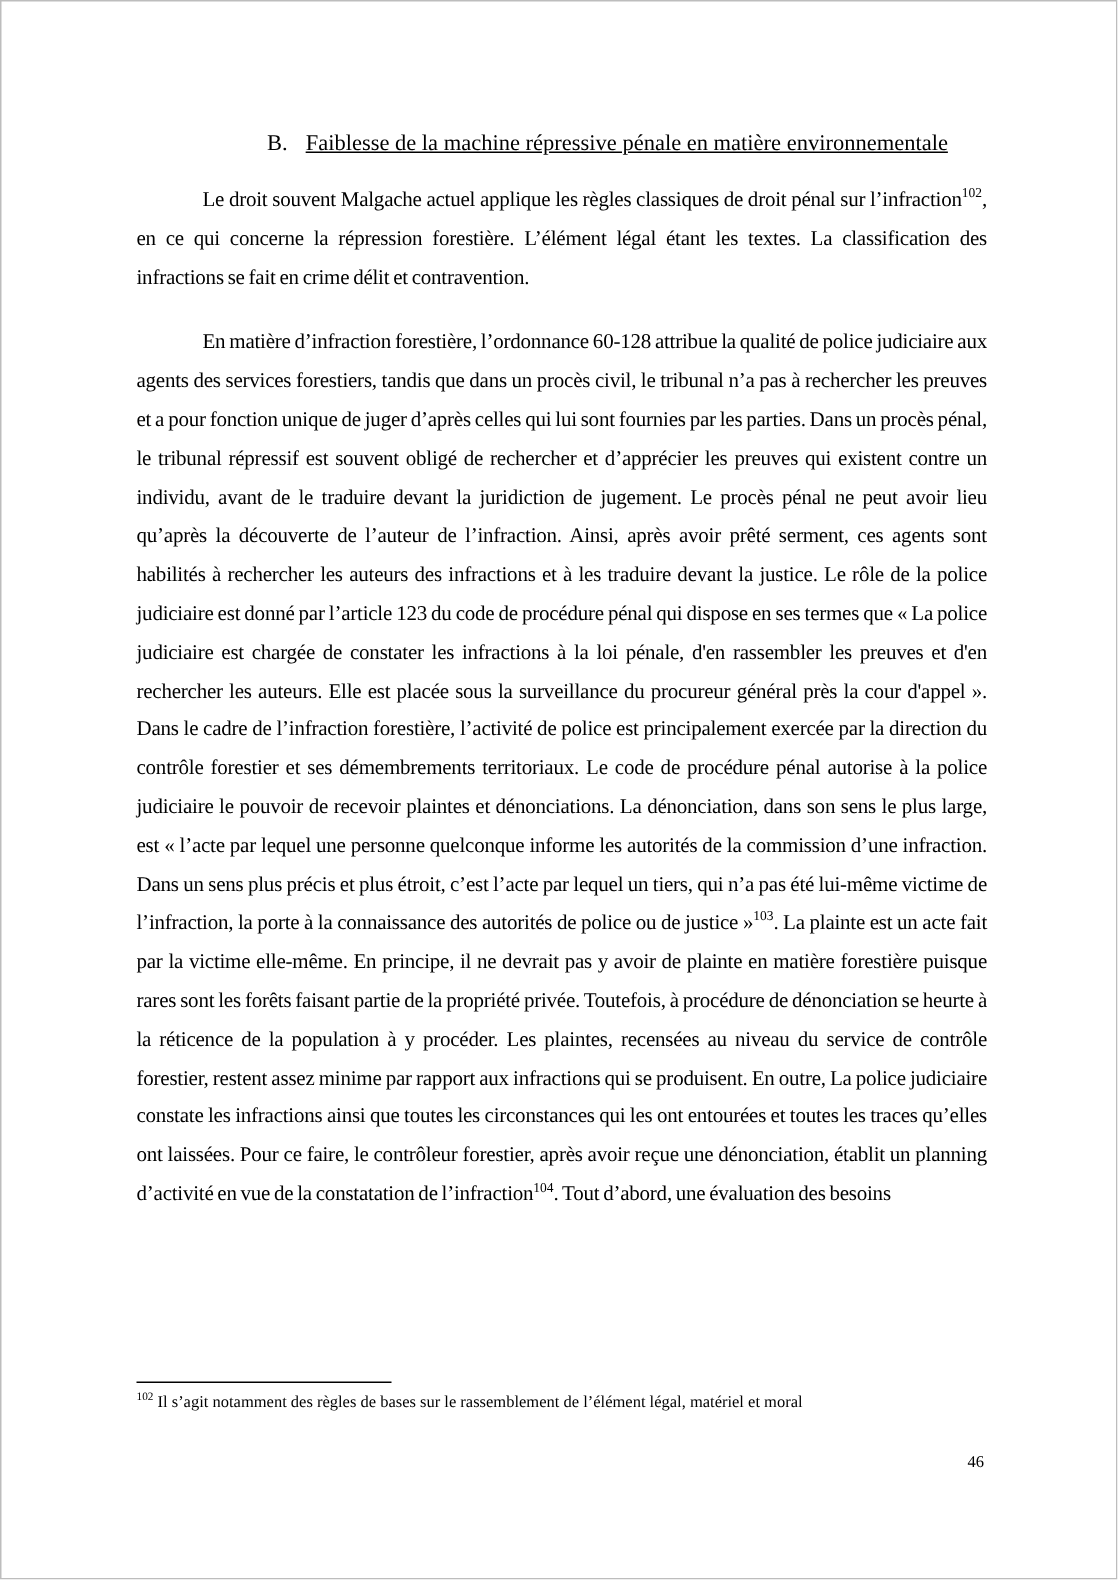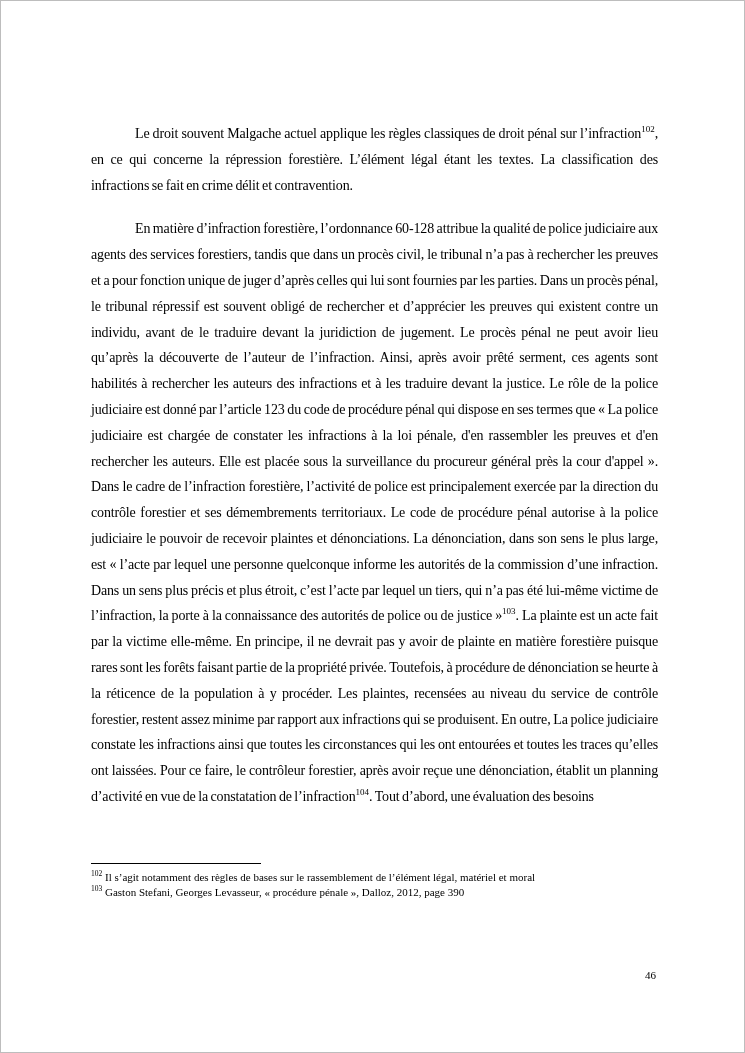--- a/index.html
+++ b/index.html
@@ -48,21 +48,21 @@
   }
   .para sup {
     font-size: 9px;
     line-height: 0;
     letter-spacing: 0;
     word-spacing: 0;
   }
   .footnotes {
     position: absolute;
     left: 90px;
-    top: 858px;
+    top: 916px;
     width: 567px;
     background: #ffffff;
     padding-top: 4px;
   }
   .footnote-rule {
     width: 170px;
     border-top: 1px solid #000000;
     margin-bottom: 6px;
   }
   .footnote {
@@ -79,29 +79,31 @@
     right: 88px;
     top: 968px;
     font-size: 11px;
   }
 </style>
 </head>
 <body>
 
 <div class="page">
 
+  <div class="heading">
+    <span class="heading-label">B.</span><span class="heading-title">Faiblesse de la machine répressive pénale en matière environnementale</span>
+  </div>
 
   <div class="body-text" id="paragraphs">
       <p class="para"><span>Le droit souvent Malgache actuel applique les règles classiques de droit pénal sur l’infraction</span><sup>102</sup><span>, en ce qui concerne la répression forestière. L’élément légal étant les textes. La classification des infractions se fait en crime délit et contravention.</span></p>
       <p class="para"><span>En matière d’infraction forestière, l’ordonnance 60-128 attribue la qualité de police judiciaire aux agents des services forestiers, tandis que dans un procès civil, le tribunal n’a pas à rechercher les preuves et a pour fonction unique de juger d’après celles qui lui sont fournies par les parties. Dans un procès pénal, le tribunal répressif est souvent obligé de rechercher et d’apprécier les preuves qui existent contre un individu, avant de le traduire devant la juridiction de jugement. Le procès pénal ne peut avoir lieu qu’après la découverte de l’auteur de l’infraction. Ainsi, après avoir prêté serment, ces agents sont habilités à rechercher les auteurs des infractions et à les traduire devant la justice. Le rôle de la police judiciaire est donné par l’article 123 du code de procédure pénal qui dispose en ses termes que « La police judiciaire est chargée de constater les infractions à la loi pénale, d'en rassembler les preuves et d'en rechercher les auteurs. Elle est placée sous la surveillance du procureur général près la cour d'appel ». Dans le cadre de l’infraction forestière, l’activité de police est principalement exercée par la direction du contrôle forestier et ses démembrements territoriaux. Le code de procédure pénal autorise à la police judiciaire  le pouvoir de recevoir plaintes et dénonciations. La dénonciation, dans son sens le plus large, est « l’acte par lequel une personne quelconque informe les autorités de la commission d’une infraction. Dans un sens plus précis et plus étroit, c’est l’acte par lequel un tiers, qui n’a pas été lui-même victime de l’infraction, la porte à la connaissance des autorités de police ou de justice »</span><sup>103</sup><span>. La plainte est un acte fait par la victime elle-même. En principe, il ne devrait pas y avoir de plainte en matière forestière puisque rares sont les forêts faisant partie de la propriété privée. Toutefois, à procédure de dénonciation se heurte à la réticence de la population à y procéder. Les plaintes, recensées au niveau du service de contrôle forestier, restent assez minime par rapport aux infractions qui se produisent. En outre, La police judiciaire constate les infractions ainsi que toutes les circonstances qui les ont entourées et toutes les traces qu’elles ont laissées. Pour ce faire, le contrôleur forestier, après avoir reçue une dénonciation, établit un planning d’activité en vue de la constatation de l’infraction</span><sup>104</sup><span>. Tout d’abord, une évaluation des besoins</span></p>
     </div>
 
   <div class="footnotes">
     <div class="footnote-rule"></div>
     <div id="footnote-list">
         <div class="footnote"><sup>102</sup><span> Il s’agit notamment des règles de bases sur le rassemblement de l’élément légal, matériel et moral</span></div>
-        <div class="footnote"><sup>103</sup><span> Gaston Stefani, Georges Levasseur, « procédure pénale », Dalloz, 2012, page 390</span></div>
       </div>
   </div>
 
   <div class="page-number">46</div>
 
 </div>
 
 </body></html>

